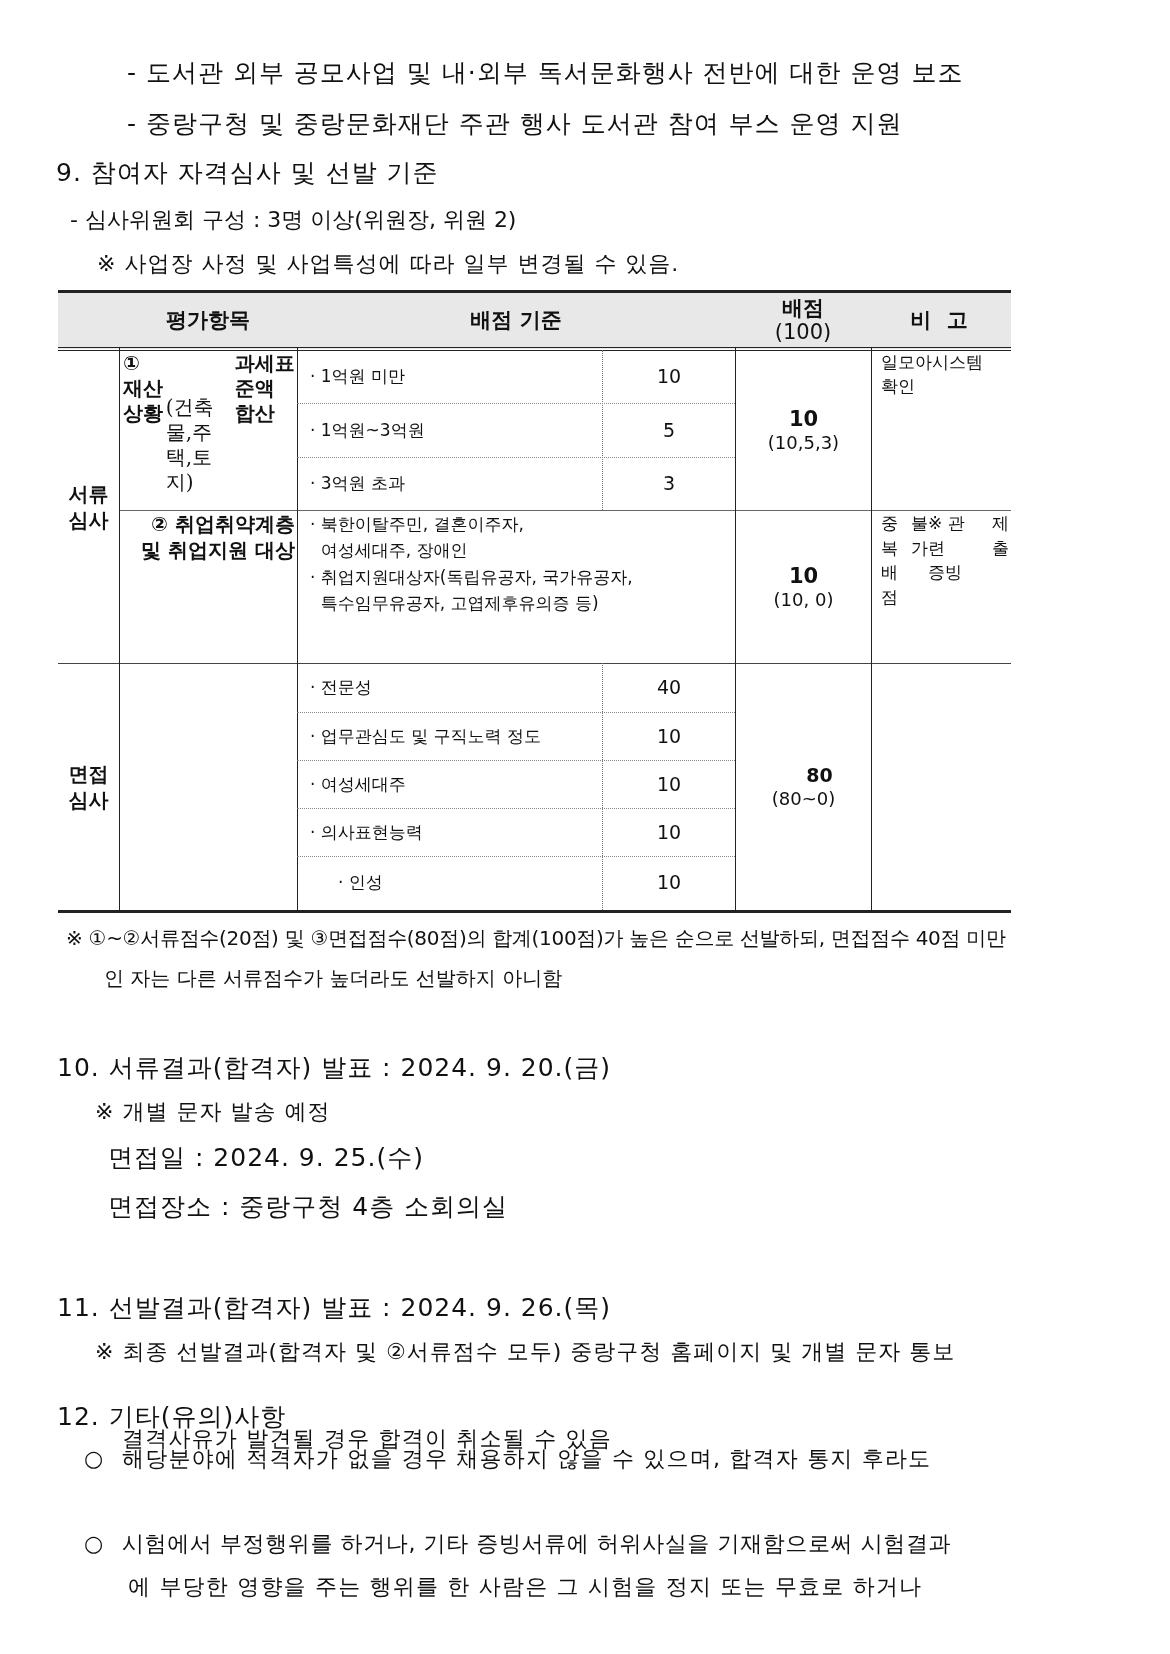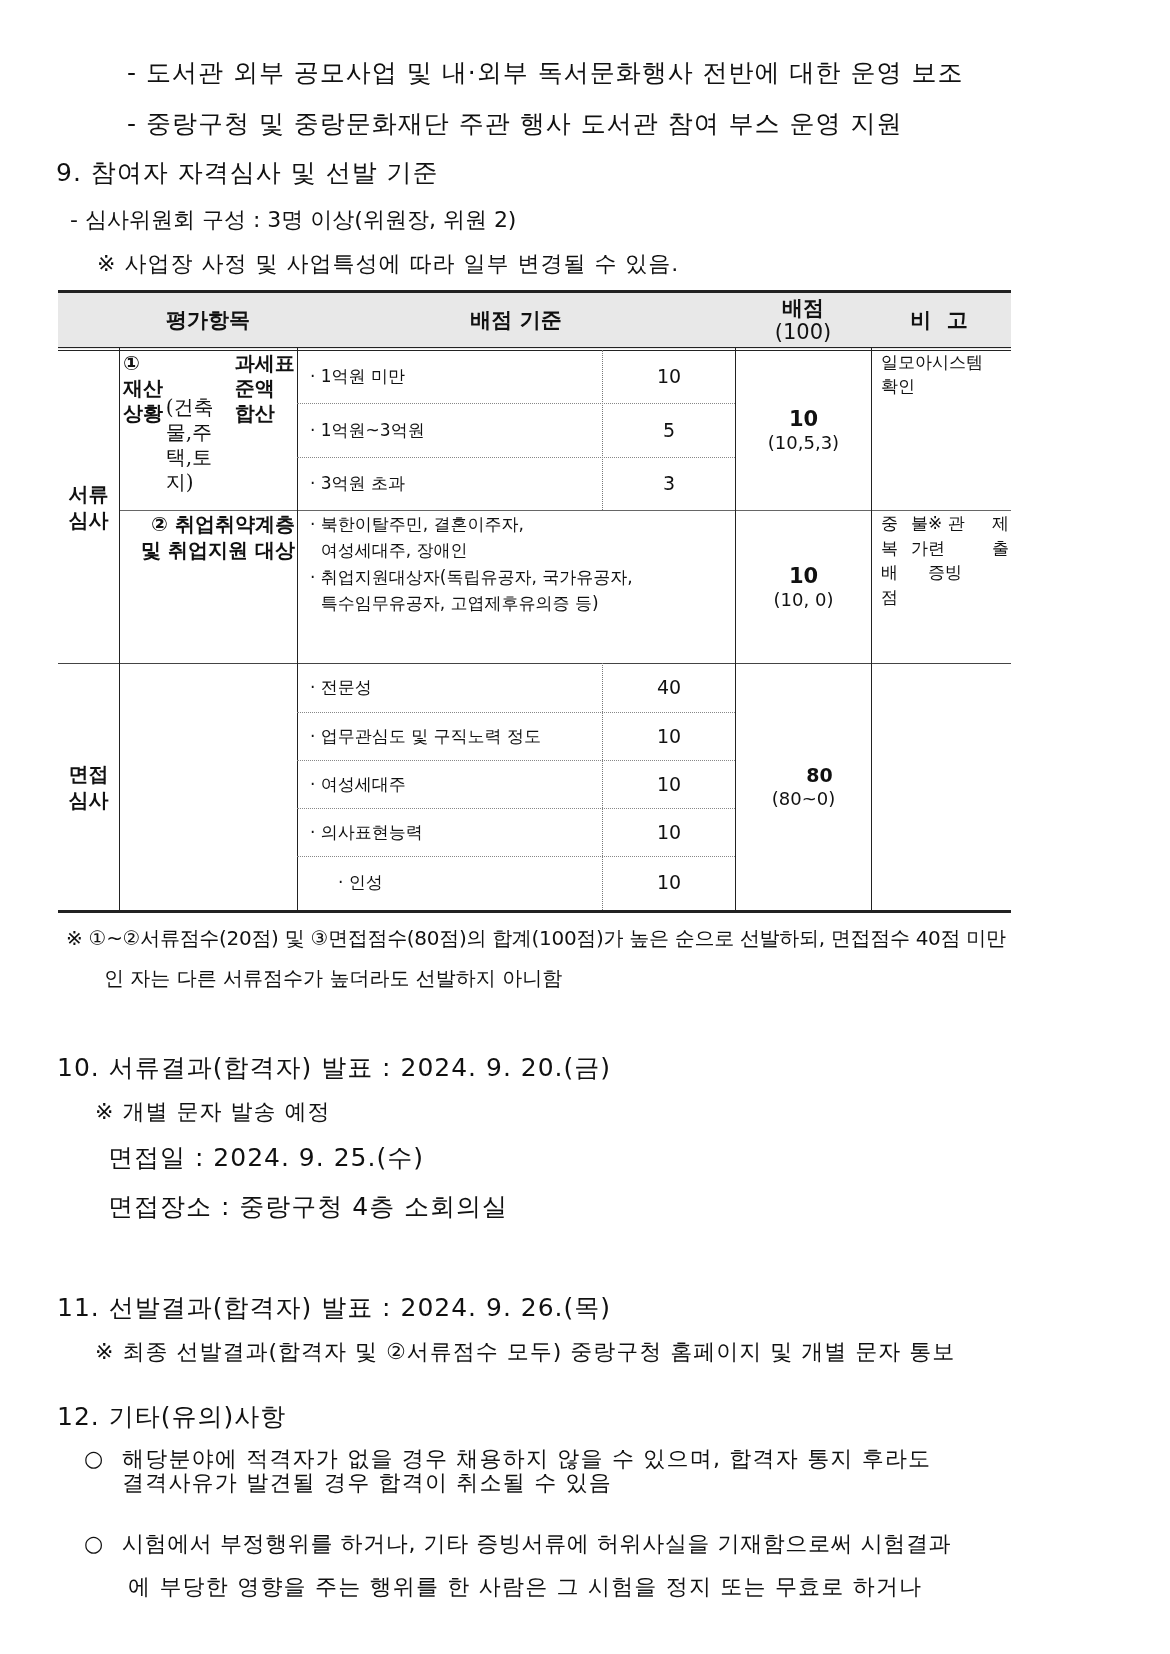--- a/index.html
+++ b/index.html
@@ -140,17 +140,17 @@
 <div class="line body26" style="left:108px; top:1145px;">면접일 : 2024. 9. 25.(수)</div>
 <div class="line body26" style="left:108px; top:1194px;">면접장소 : 중랑구청 4층 소회의실</div>
 
 <div class="line body26" style="left:57px; top:1295px;">11. 선발결과(합격자) 발표 : 2024. 9. 26.(목)</div>
 <div class="line body23" style="left:95px; top:1341px; letter-spacing:1px;">※ 최종 선발결과(합격자 및 ②서류점수 모두) 중랑구청 홈페이지 및 개별 문자 통보</div>
 
 <div class="line body26" style="left:57px; top:1404px;">12. 기타(유의)사항</div>
 
 <div class="line body23" style="left:84px; top:1448px;">○</div>
 <div class="line body23" style="left:122px; top:1448px; width:998px; letter-spacing:1.2px;">해당분야에 적격자가 없을 경우 채용하지 않을 수 있으며, 합격자 통지 후라도</div>
-<div class="line body23" style="left:122px; top:1472px; letter-spacing:1.2px;">결격사유가 발견될 경우 합격이 취소될 수 있음</div>
+<div class="line body23" style="left:122px; top:1428px; letter-spacing:1.2px;">결격사유가 발견될 경우 합격이 취소될 수 있음</div>
 
 <div class="line body23" style="left:84px; top:1533px;">○</div>
 <div class="line body23" style="left:122px; top:1533px; width:998px; letter-spacing:0.6px;">시험에서 부정행위를 하거나, 기타 증빙서류에 허위사실을 기재함으로써 시험결과</div>
 <div class="line body23" style="left:128px; top:1576px; letter-spacing:1.2px;">에 부당한 영향을 주는 행위를 한 사람은 그 시험을 정지 또는 무효로 하거나</div>
 
 </body></html>

